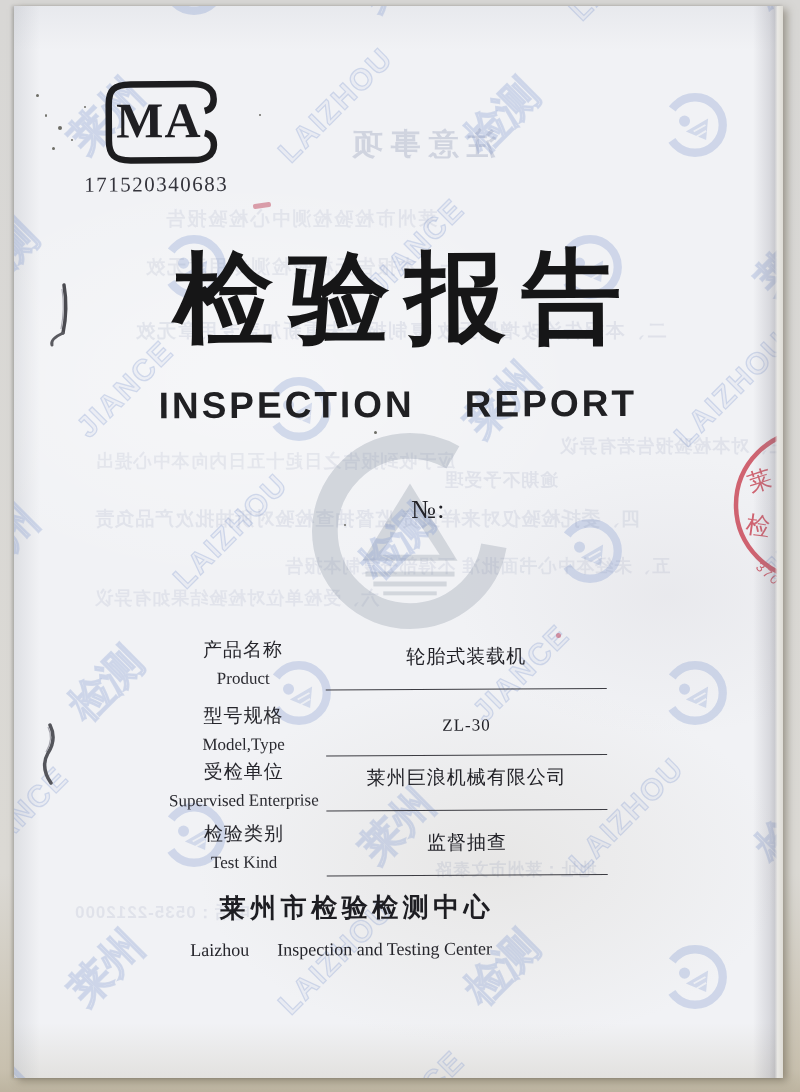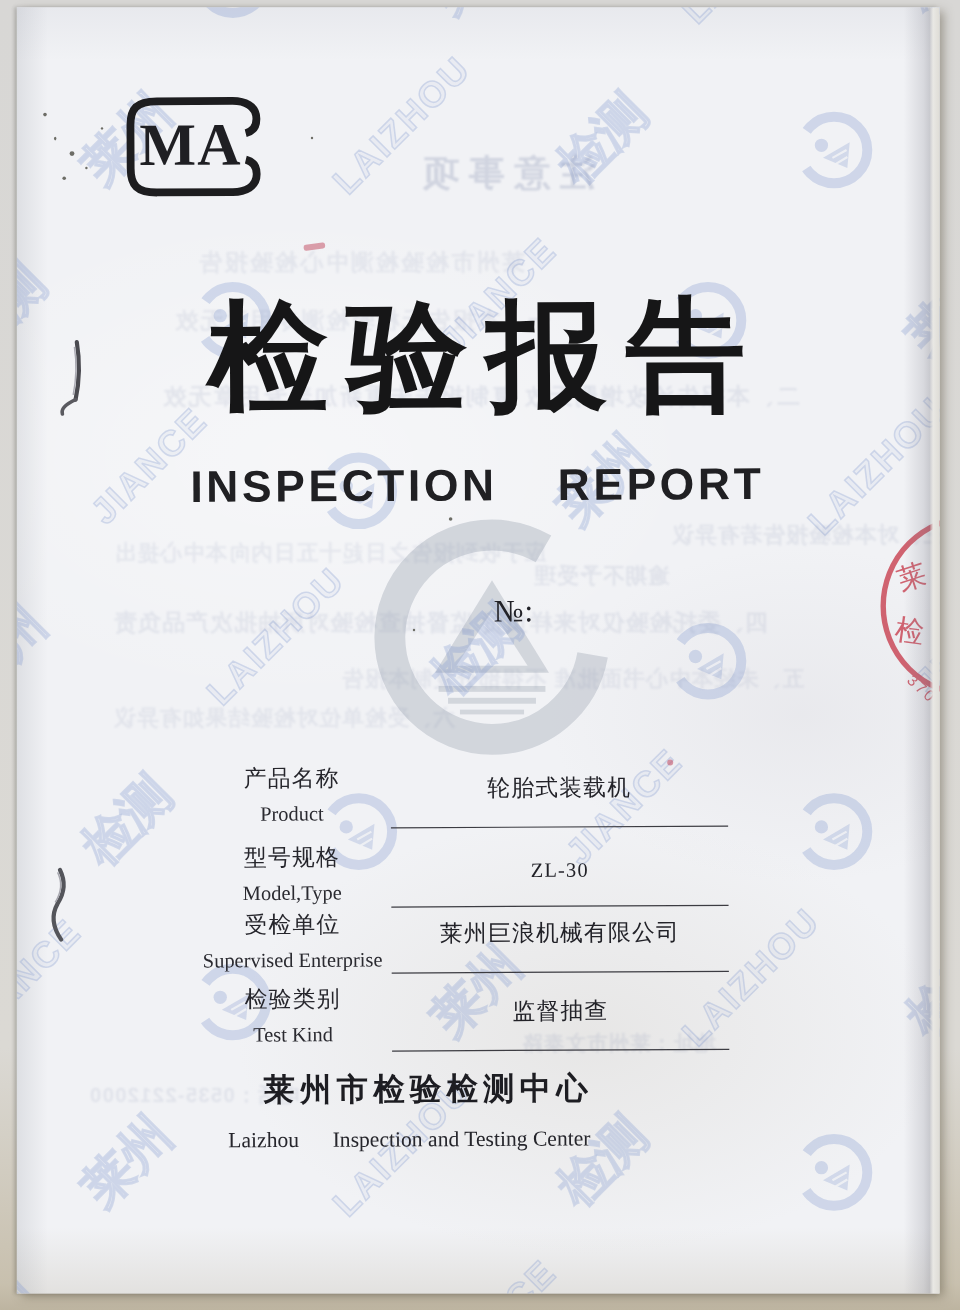--- a/index.html
+++ b/index.html
@@ -186,20 +186,21 @@
       </div>
 
     <div class="content">
 
       <div class="ma">
         <svg viewBox="0 0 132 94">
           <path d="M104 35 C 112 33 113 27 113 23 C 113 12 103 8 93 8 L 30 8 C 13 8 8 14 8 28 L 8 64 C 8 78 13 84 30 84 L 93 84 C 103 84 113 80 113 69 C 113 65 112 59 104 57" fill="none" stroke="#1d1d1f" stroke-width="6.5"></path>
         </svg>
         <div class="ma-label">MA</div>
       </div>
+      <div class="serial">171520340683</div>
 
       <div class="title-cn">检验报告</div>
       <div class="title-en">
         <span>INSPECTION</span>
         <span>REPORT</span>
       </div>
 
       <div class="report-no">
         <span>№:</span>
       </div>

